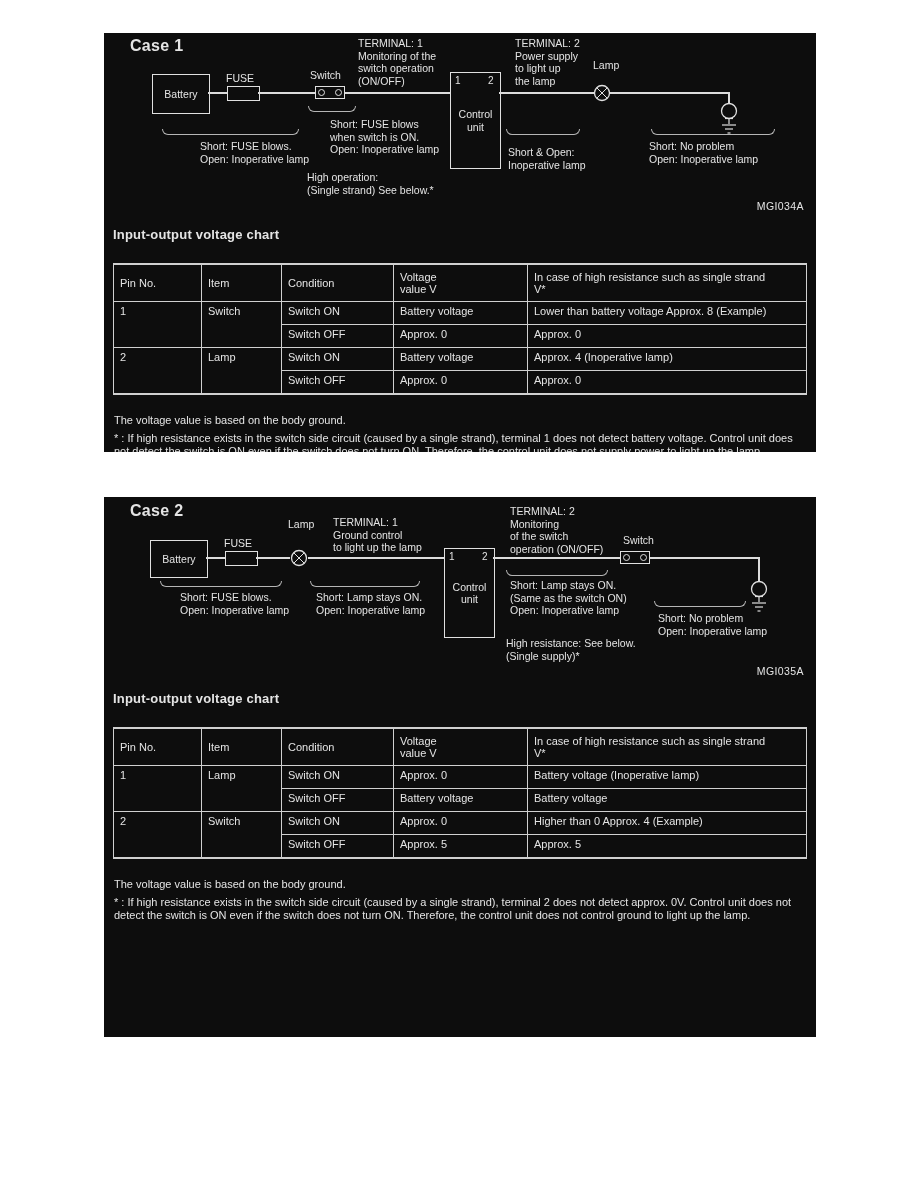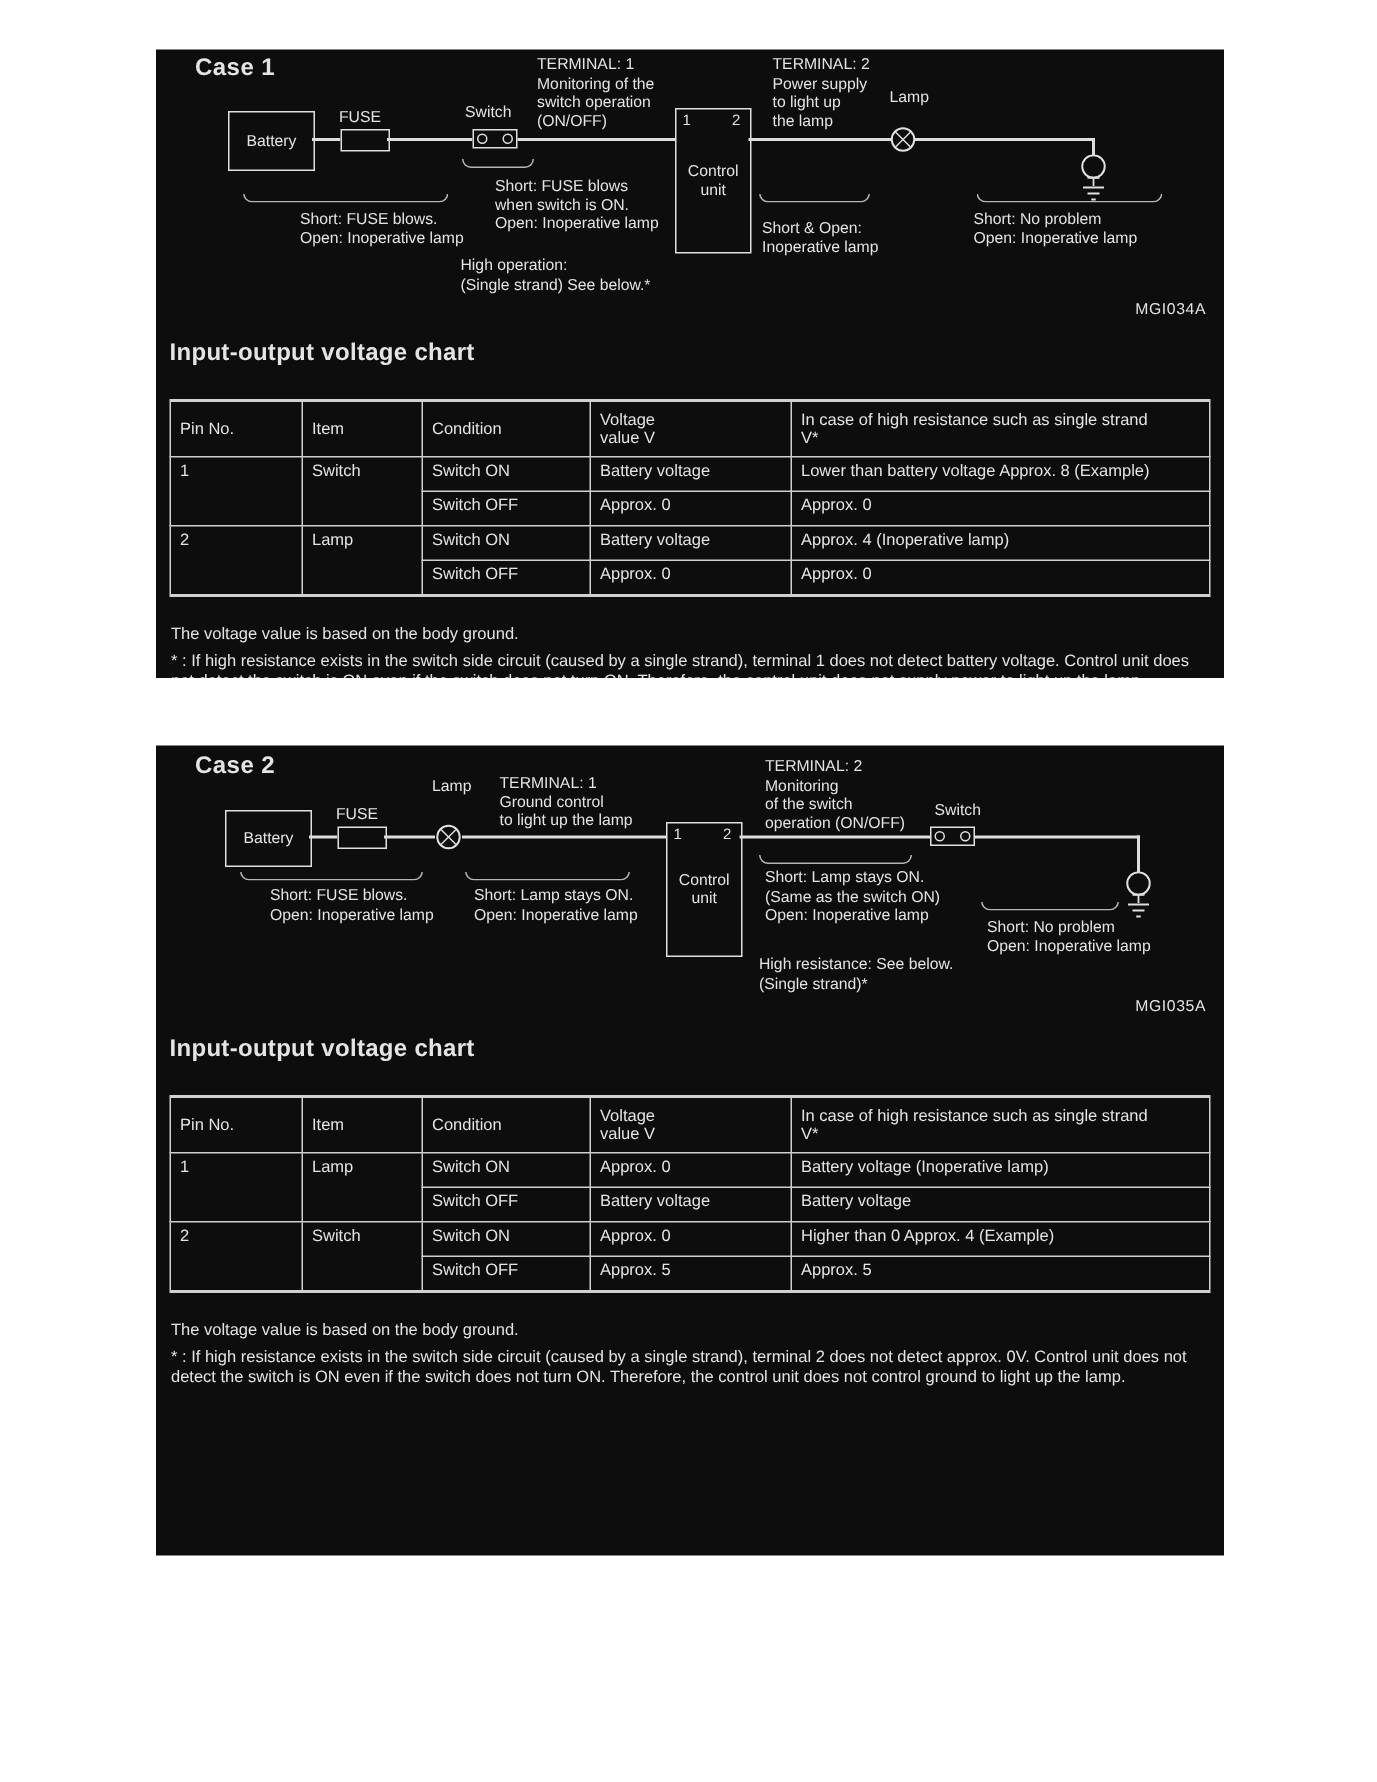--- a/index.html
+++ b/index.html
@@ -19,21 +19,21 @@
   .wire-v{position:absolute;width:2px;background:#dcdcdc;}
   .fuse-rect{position:absolute;border:1px solid #e0e0e0;width:31px;height:13px;background:#0d0d0d;}
   .switch-sym{position:absolute;border:1px solid #e0e0e0;width:30px;height:13px;background:#0d0d0d;
     display:flex;align-items:center;justify-content:space-between;padding:0 2px;box-sizing:border-box;}
   .switch-sym i{width:5px;height:5px;border:1px solid #e0e0e0;border-radius:50%;display:block;}
   .lamp-svg{position:absolute;}
   .brace{position:absolute;height:5px;border-left:1px solid #b5b5b5;border-right:1px solid #b5b5b5;
     border-bottom:1px solid #b5b5b5;border-radius:0 0 7px 7px;}
   .pin-num{position:absolute;font-size:10px;}
   .figcode{position:absolute;right:12px;font-size:10.5px;letter-spacing:.4px;}
-  .chart-title{font-weight:bold;font-size:16px;padding:2px 0 6px 9px;letter-spacing:.2px;}
+  .chart-title{font-weight:bold;font-size:13px;padding:2px 0 6px 9px;letter-spacing:.2px;}
   .tablewrap{padding:15px 9px;}
   table{border-collapse:collapse;width:100%;table-layout:fixed;border-top:2px solid #d0d0d0;border-bottom:2px solid #d0d0d0;}
   th,td{border:1px solid #d0d0d0;font-size:11px;padding:3px 6px;text-align:left;vertical-align:top;font-weight:normal;}
   thead th{vertical-align:middle;border-bottom:1.5px solid #d0d0d0;height:30px;}
   tbody td{height:16px;}
   .fnote{font-size:11px;line-height:13.5px;padding:4px 10px 0 10px;}
 </style>
 </head>
 <body>
 
@@ -221,21 +221,21 @@
     <div class="brace" style="left:550px;top:104px;width:90px;"></div>
 
     <div class="t pre" style="left:76px;top:94px;">Short: FUSE blows.
 Open: Inoperative lamp</div>
     <div class="t pre" style="left:212px;top:94px;">Short: Lamp stays ON.
 Open: Inoperative lamp</div>
     <div class="t pre" style="left:406px;top:82px;">Short: Lamp stays ON.
 (Same as the switch ON)
 Open: Inoperative lamp</div>
     <div class="t pre" style="left:402px;top:140px;">High resistance: See below.
-(Single strand)*</div>
+(Single supply)*</div>
     <div class="t pre" style="left:554px;top:115px;">Short: No problem
 Open: Inoperative lamp</div>
 
     <div class="figcode" style="top:168px;">MGI035A</div>
   </div>
 
   <div class="chart-title">Input-output voltage chart</div>
 
   <div class="tablewrap">
     <table>

